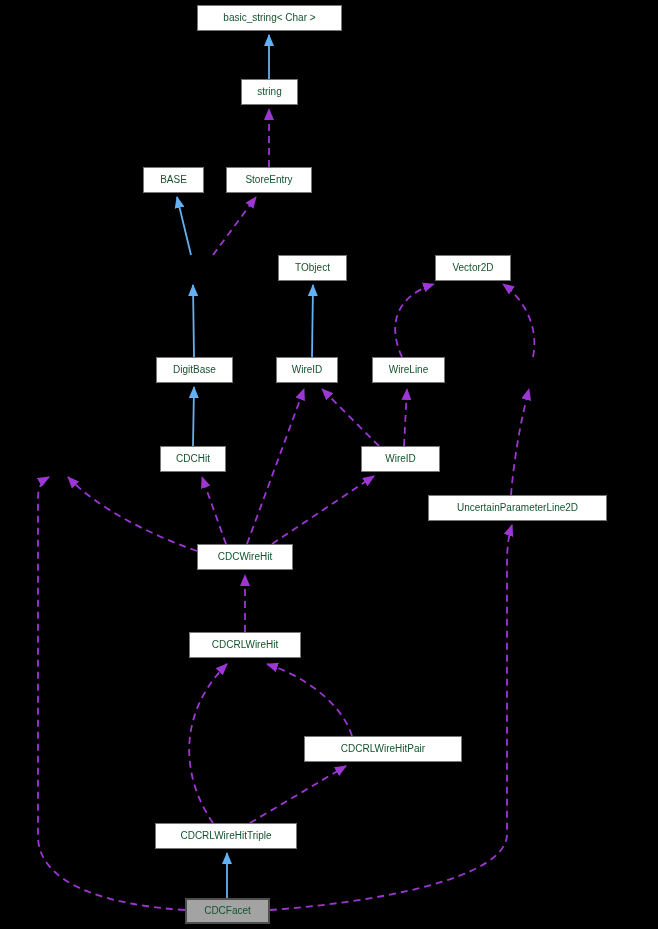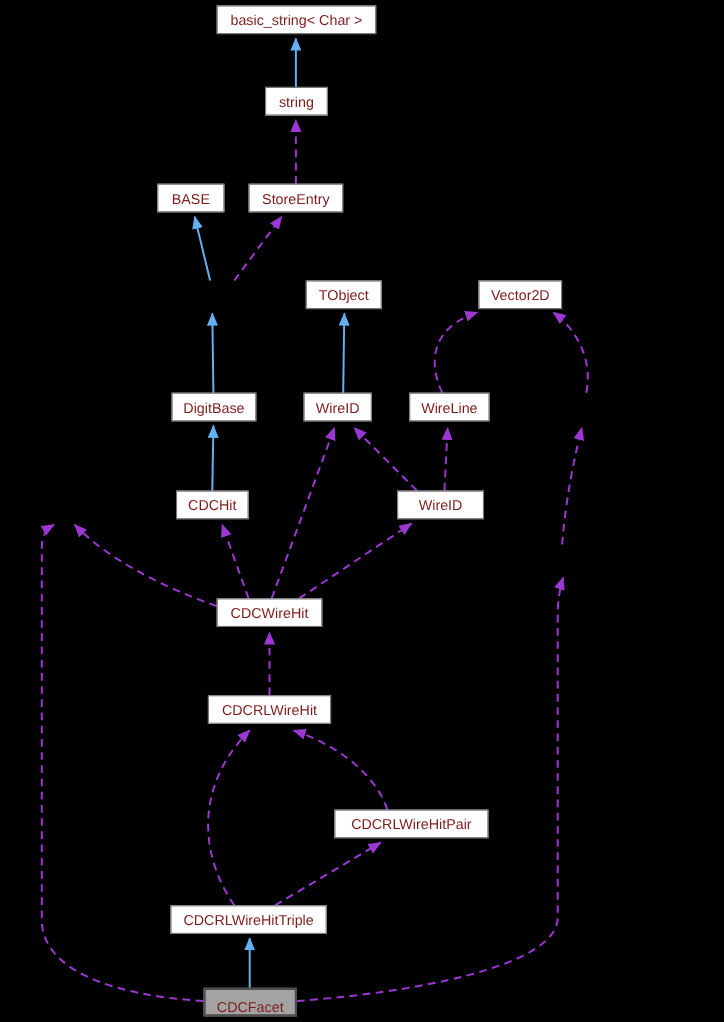--- a/index.html
+++ b/index.html
@@ -1,22 +1,22 @@
 <!DOCTYPE html>
 <html><head>
 <meta charset="utf-8">
 <style>
   html,body{margin:0;padding:0;background:#000;}
   .diagram{position:relative;width:658px;height:929px;background:#000;overflow:hidden;
            font-family:"Liberation Sans",sans-serif;}
   .edges{position:absolute;left:0;top:0;width:658px;height:929px;}
   .node{position:absolute;box-sizing:border-box;background:#fff;border:1.4px solid #767676;
         display:flex;align-items:center;justify-content:center;white-space:nowrap;
-        color:#7f1d1d;font-size:13px;line-height:1;}
-  .node.hl{background:#a3a3a3;border:2.2px solid #4f4f4f;align-items:flex-end;}
+        color:#14532d;font-size:10px;line-height:1;}
+  .node.hl{background:#a3a3a3;border:2.2px solid #4f4f4f;}
 </style>
 </head>
 <body>
 
 <div class="diagram">
 
   <svg class="edges" width="658" height="929" viewBox="0 0 658 929">
     <defs>
       <marker id="arrow-inh" viewBox="0 0 12 10" refX="11" refY="5" markerWidth="12" markerHeight="10" markerUnits="userSpaceOnUse" orient="auto">
         <path d="M0,0 L12,5 L0,10 Z" fill="#63b0f2"></path>
@@ -78,27 +78,30 @@
   </div>
   <div class="node" style="left:372px;top:357px;width:73px;height:26px">
     <span>WireLine</span>
   </div>
   <div class="node" style="left:160px;top:446px;width:66px;height:26px">
     <span>CDCHit</span>
   </div>
   <div class="node" style="left:361px;top:446px;width:79px;height:26px">
     <span>WireID</span>
   </div>
+  <div class="node" style="left:428px;top:495px;width:179px;height:26px">
+    <span>UncertainParameterLine2D</span>
+  </div>
   <div class="node" style="left:197px;top:544px;width:96px;height:26px">
     <span>CDCWireHit</span>
   </div>
   <div class="node" style="left:189px;top:632px;width:112px;height:26px">
     <span>CDCRLWireHit</span>
   </div>
-  <div class="node" style="left:304px;top:736px;width:140px;height:26px">
+  <div class="node" style="left:304px;top:736px;width:158px;height:26px">
     <span>CDCRLWireHitPair</span>
   </div>
   <div class="node" style="left:155px;top:823px;width:142px;height:26px">
     <span>CDCRLWireHitTriple</span>
   </div>
   <div class="node hl" style="left:185px;top:898px;width:85px;height:26px">
     <span>CDCFacet</span>
   </div>
 
 </div>

